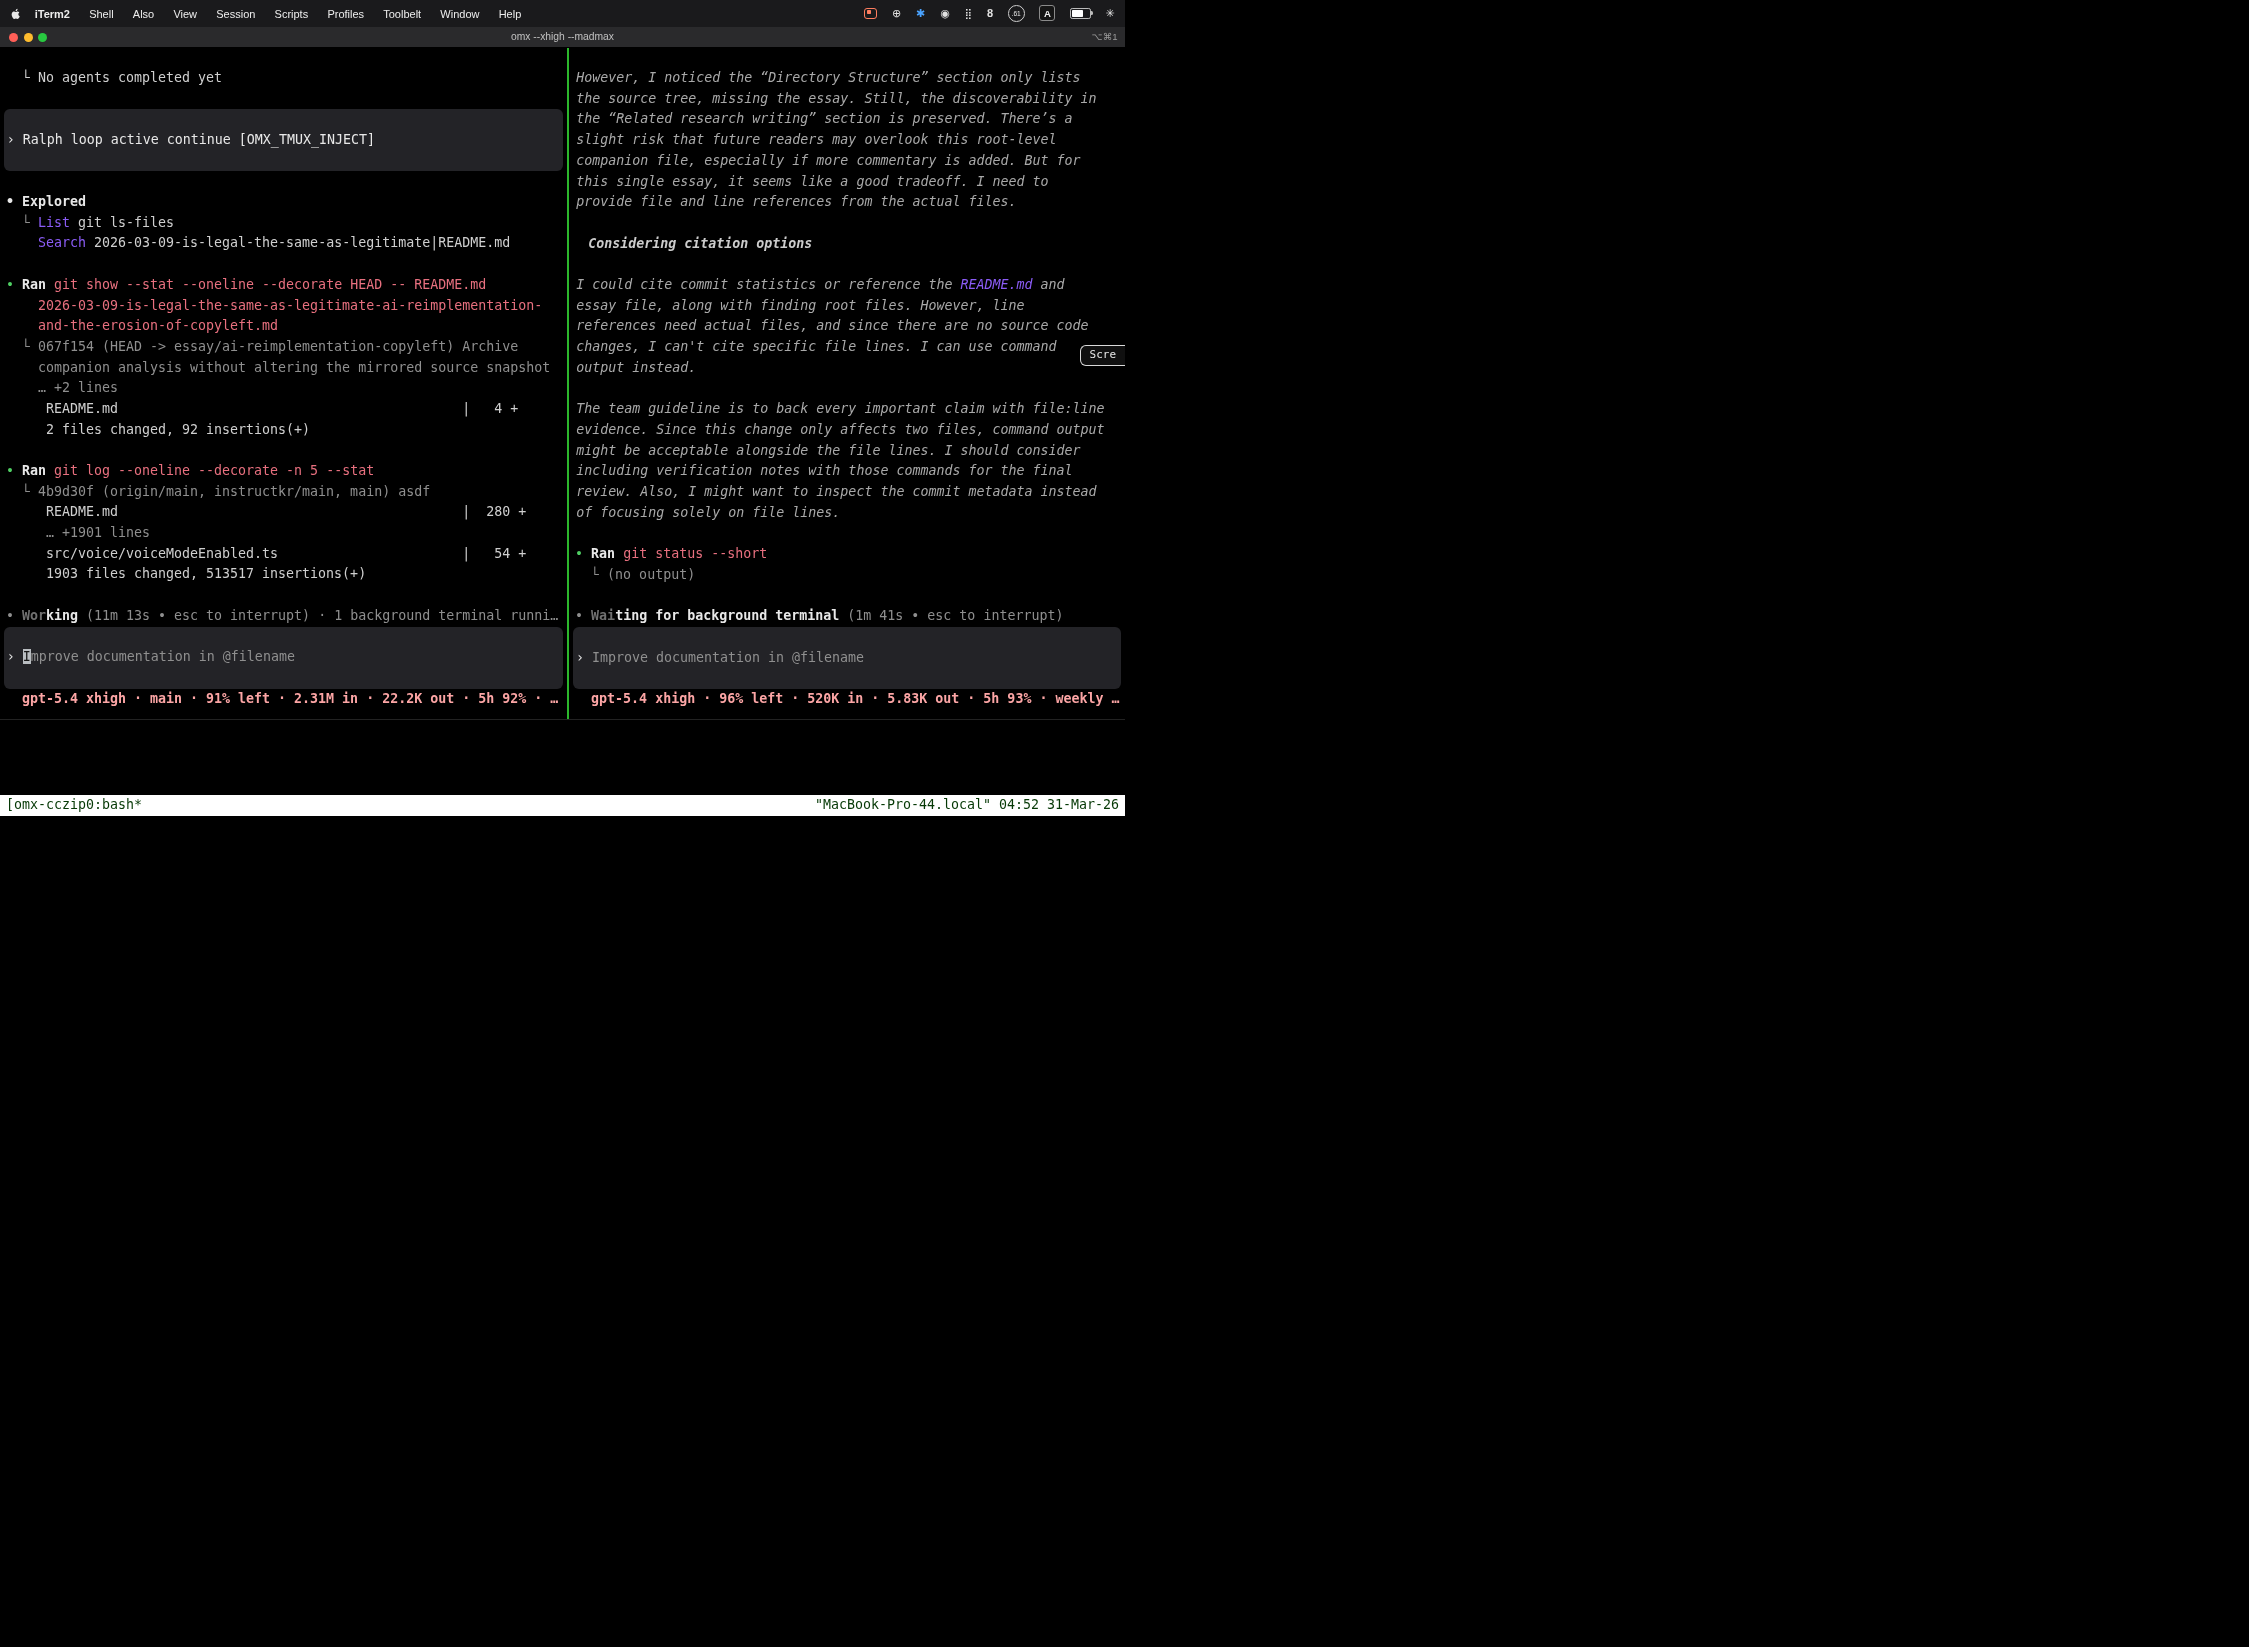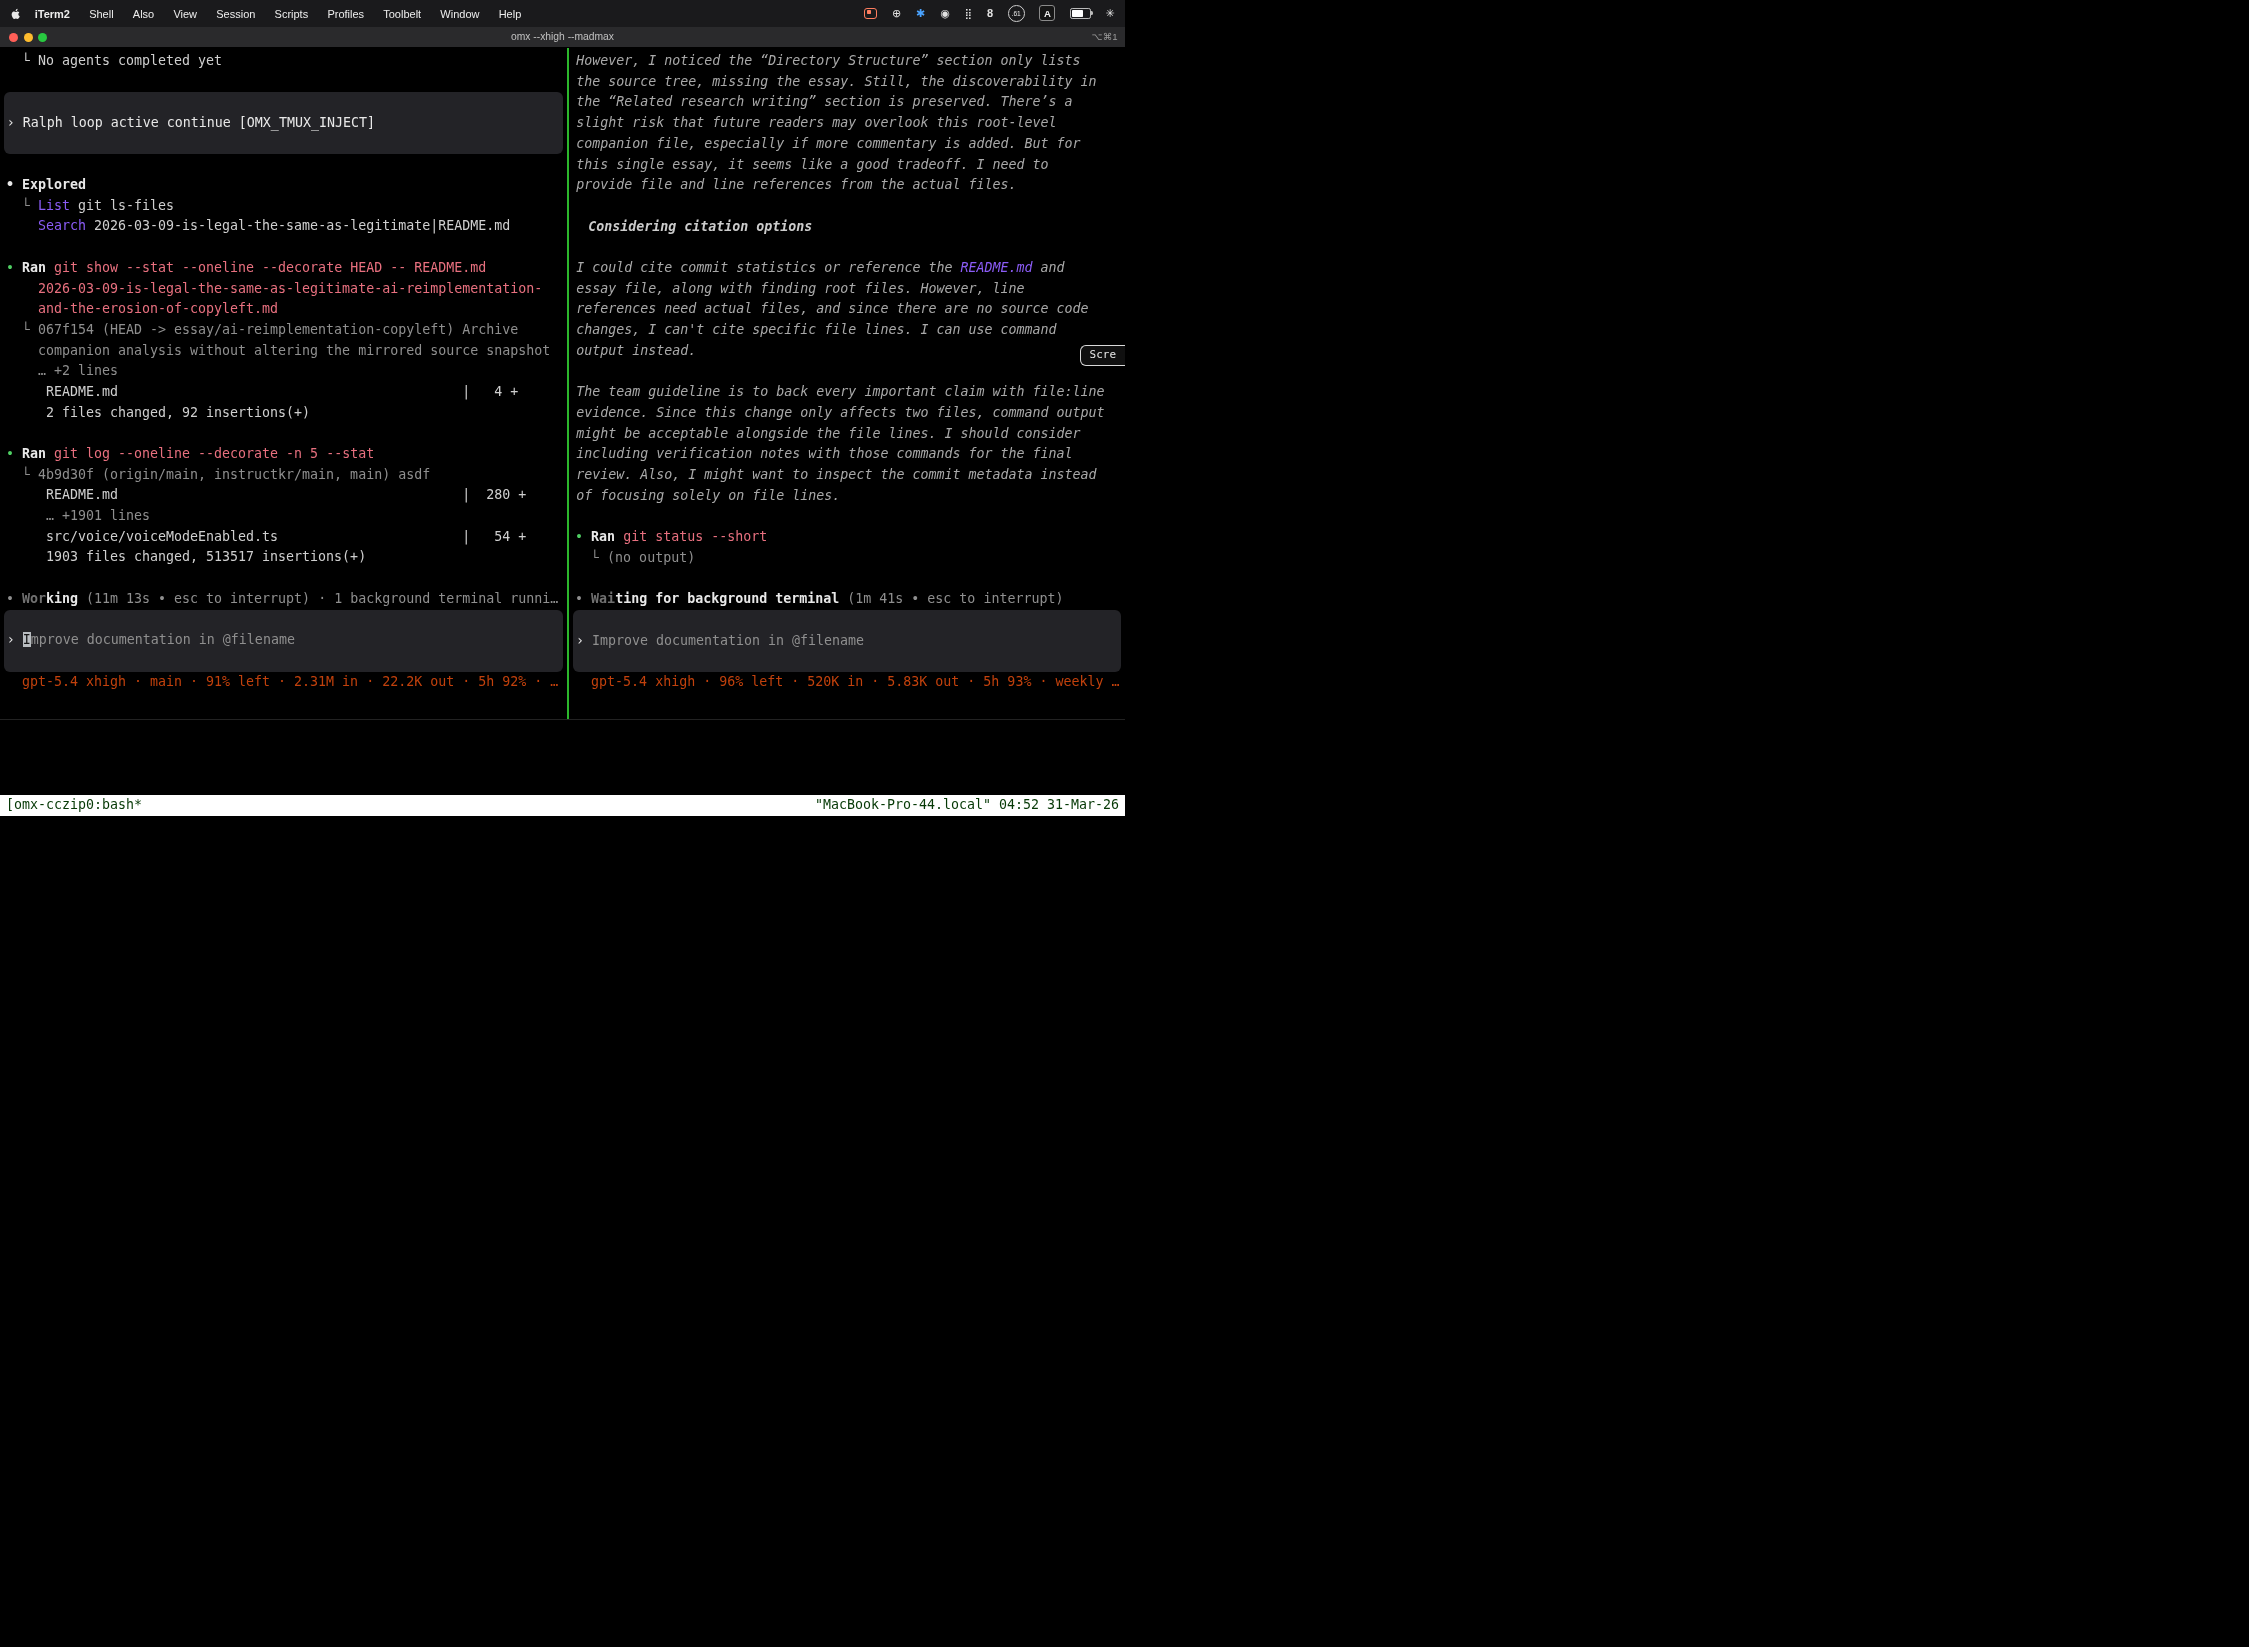--- a/index.html
+++ b/index.html
@@ -38,41 +38,41 @@
   .tl.green{background:#28c840;}
   .wtitle{position:absolute;left:0;right:0;top:0;height:20.7px;line-height:20px;text-align:center;
           font-size:10.3px;color:#c0c0c0;}
   .wshortcut{position:absolute;right:7.4px;top:0;height:20.7px;line-height:20px;font-size:9.6px;color:#9a9a9a;}
 
   
   .term{position:absolute;top:48px;left:0;right:0;bottom:0;background:#000;}
   .panes{position:absolute;top:0;left:0;width:1125px;height:672px;display:flex;
          border-bottom:0.7px solid #222;box-sizing:border-box;}
   .pane{position:relative;height:100%;overflow:hidden;display:flex;flex-direction:column;
-        padding-top:3px;padding-bottom:6.6px;box-sizing:border-box;font-size:13.3px;}
+        padding-top:20px;padding-bottom:6.6px;box-sizing:border-box;font-size:13.3px;}
   .pane.left{width:567px;}
   .divider{width:2.2px;background:#2cb72c;height:100%;flex:none;}
   .pane.right{flex:1;}
 
   .ln{flex:0 0 20.7px;height:20.7px;line-height:20.7px;white-space:pre;overflow:hidden;
       padding-left:5.9px;color:#d6d6d6;}
   .gap{flex:0 0 20.7px;height:20.7px;}
   .para{flex:none;line-height:20.7px;margin-left:7px;width:533px;color:#a9a9a9;
         font-style:italic;overflow:hidden;}
   .ind2{padding-left:19px;}
   .push{margin-top:auto;}
 
   .inputbox{flex:0 0 62px;height:62px;margin:0 3.7px;border-radius:5.9px;background:#232327;
             display:flex;align-items:center;}
   .inputbox .ln{flex:none;width:100%;padding-left:3px;}
 
   .c-white{color:#e8e8e8;}
   .c-light{color:#cfcfcf;}
   .c-gray{color:#8f8f8f;}
-  .c-dim2{color:#c2410c;}
+  .c-dim2{color:#fca5a5;font-weight:bold;}
   .c-green{color:#4fcf63;}
   .c-pink{color:#e8707f;}
   .c-blue{color:#8b5cf6;}
   .bold{font-weight:700;}
   .c-dimbold{color:#707070;font-weight:700;}
   .c-heading{color:#cccccc;font-weight:700;font-style:italic;}
   .cursor{background:#b9bdc1;color:#141414;}
 
   .screen-tab{position:absolute;top:297px;right:0;height:20.7px;line-height:17.7px;padding:0 8.9px;
               background:#101010;border:1.5px solid #d9d9d9;border-right:none;

